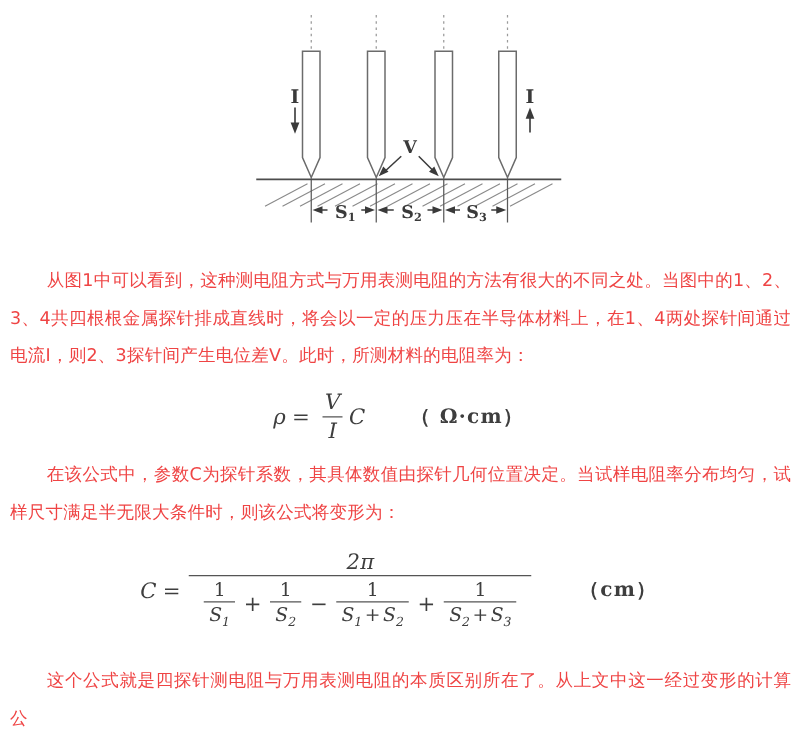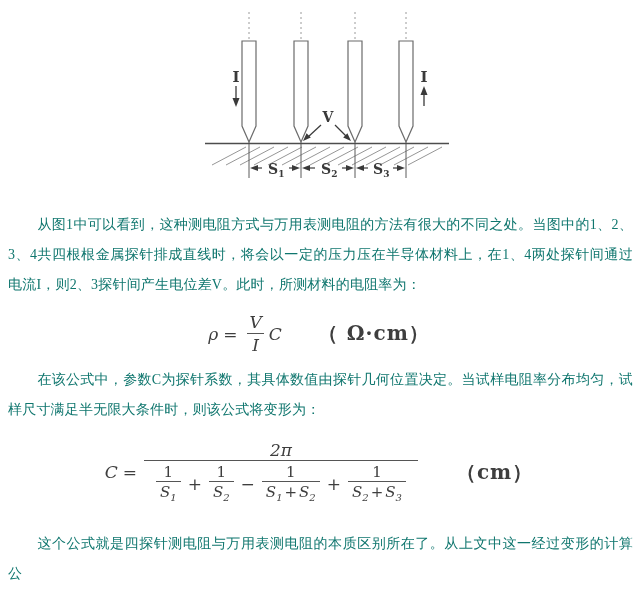--- a/index.html
+++ b/index.html
@@ -13,23 +13,23 @@
   
   .fig-wrap { padding-top:0; }
   svg text { font-family:"DejaVu Serif", serif; fill:#3a3a3a; }
   .fig-caption {
     text-align:center; font-size:16px; font-weight:600;
     color:#2e2e2e; margin-top:2px; line-height:20px;
   }
 
   
   .para {
-    font-size:14px; line-height:30px; color:#0f766e;
+    font-size:14px; line-height:30px; color:#ef4444;
     text-indent:2.1em; padding:0 5px 0 8px; margin:0;
-    letter-spacing:0.2px; text-align:justify;font-family:Liberation Serif, serif;
+    letter-spacing:0.2px; text-align:justify;
   }
   .para.first { margin-top:24px; }
   .para.mid   { margin-top:10px; }
   .para.last  { margin-top:26px; }
 
   
   .formula {
     display:flex; justify-content:center; align-items:center;
     font-family:"DejaVu Serif", serif; color:#3e3e3e;
     font-size:17px; margin:13px 0 10px;
@@ -45,21 +45,21 @@
   .frac .den { border-top:1px solid #555; padding:1px 5px 0; line-height:1.2; display:block; }
   .denrow {
     display:flex; align-items:center;
     border-top:1px solid #555; padding:3px 10px 0;
   }
   .mini { font-size:15px; }
   .mini .num { padding:0 2px; line-height:1.1; }
   .mini .den { padding:2px 4px 0; line-height:1.15; white-space:nowrap; }
   sub.msub { font-size:10px; font-style:italic; }
   .denop { margin:0 2px; }
-  .unit { font-weight:bold; font-style:normal; font-size:20px; margin-left:36px; letter-spacing:1px;text-align:center; }
+  .unit { font-weight:bold; font-style:normal; font-size:16px; margin-left:36px; letter-spacing:1px;text-align:center; }
 </style>
 </head>
 <body>
 
 <div class="doc">
 
   <div class="fig-wrap">
     <svg width="638" height="182" viewBox="0 0 638 182">
 
       <g stroke="#9a9a9a" stroke-width="1" stroke-dasharray="2 3">

